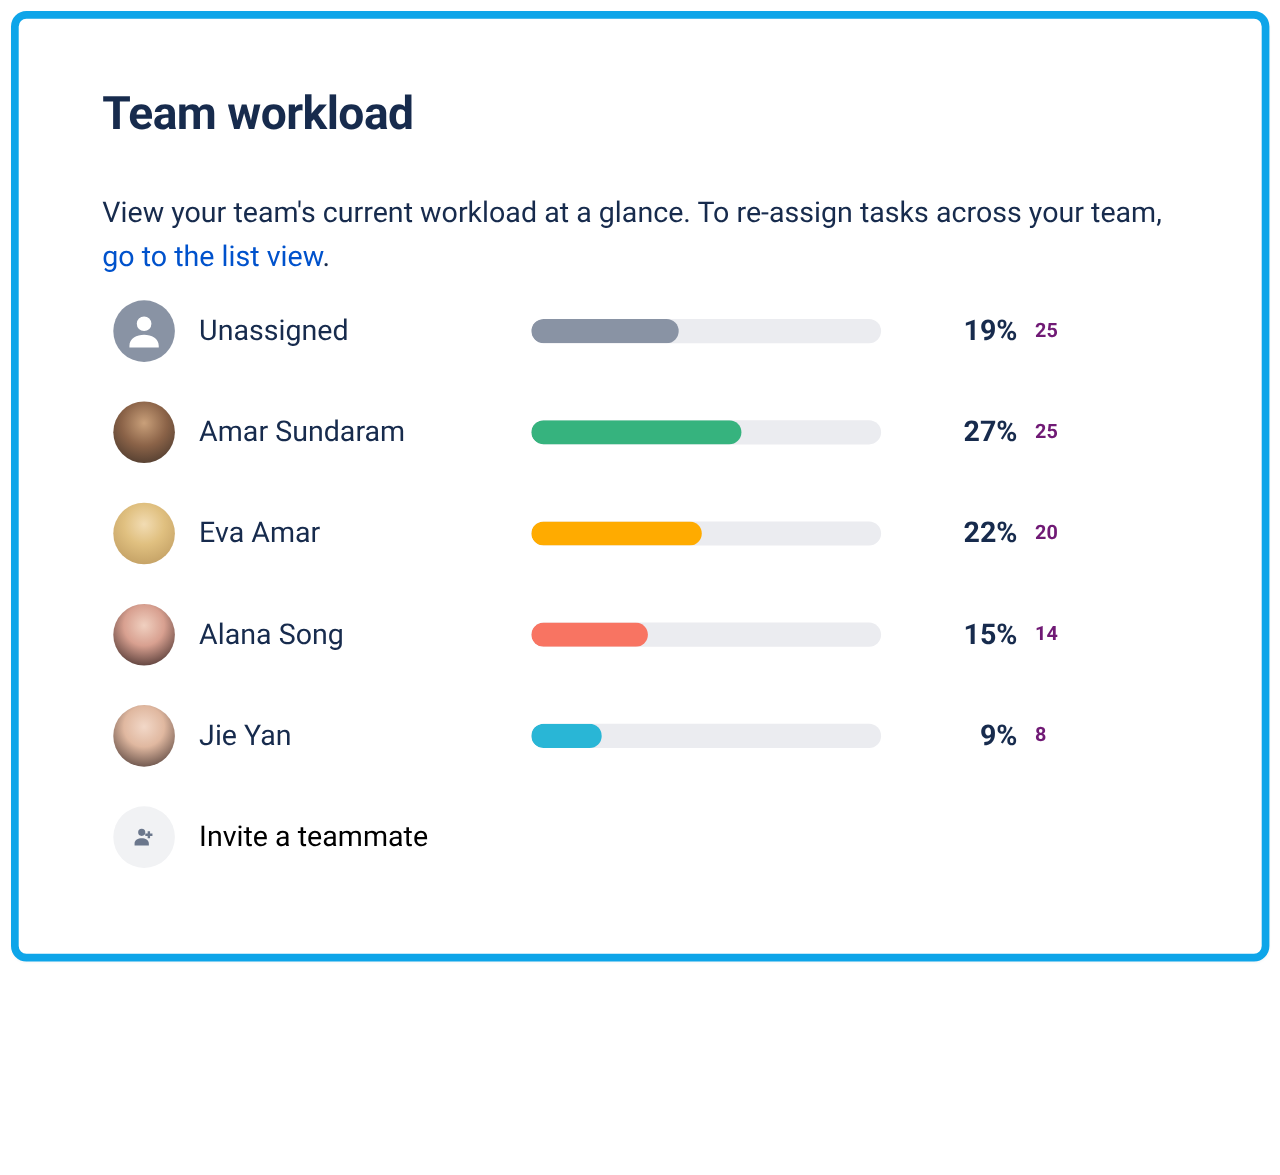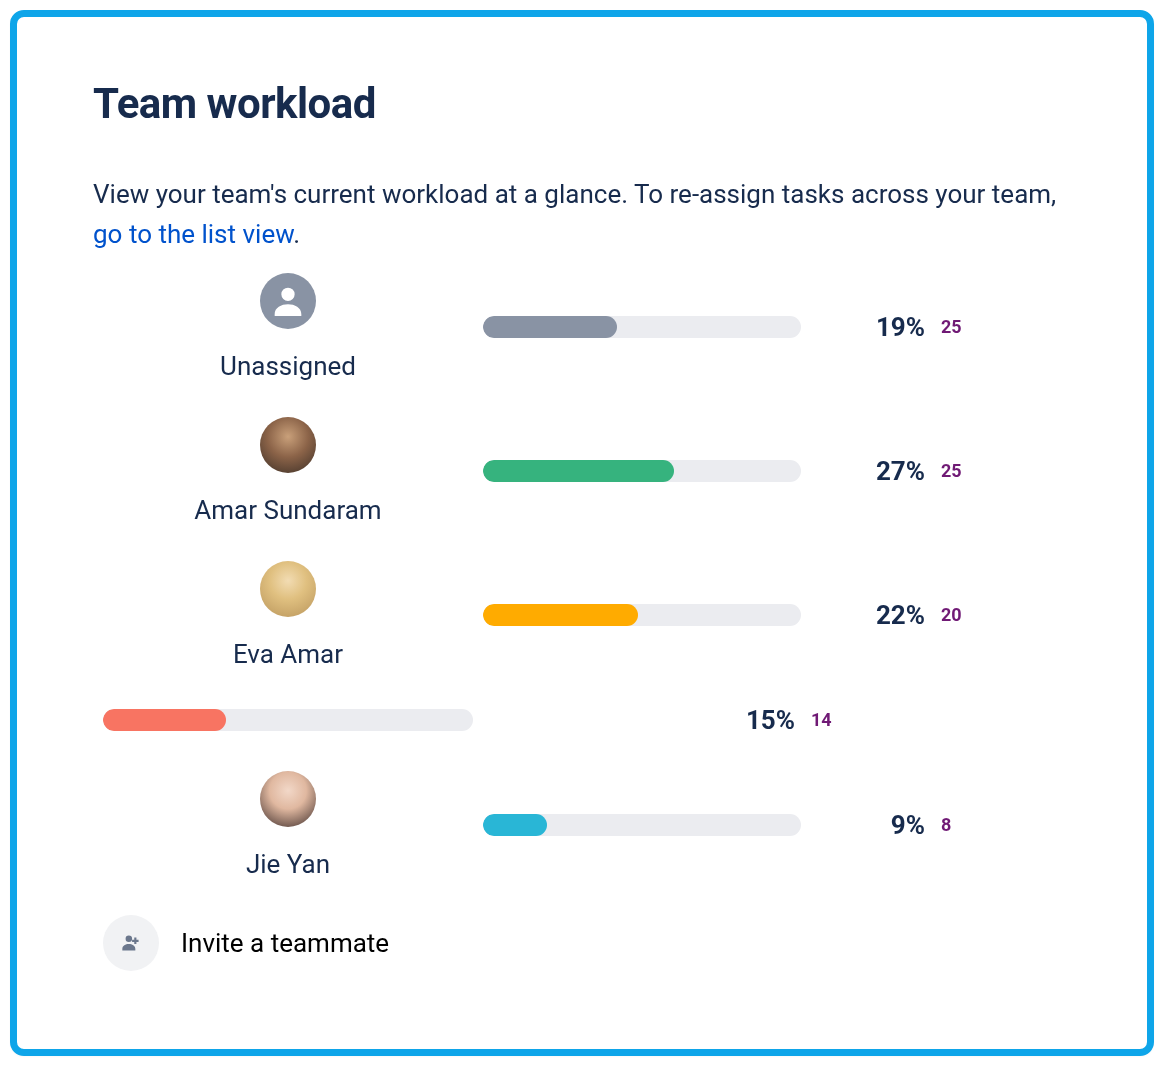--- a/index.html
+++ b/index.html
@@ -56,21 +56,20 @@
       display: grid;
       grid-template-columns: 370px 1fr 120px 120px;
       align-items: center;
       padding: 18px 10px;
       column-gap: 10px;
     }
     .assignee-cell {
       display: flex;
       align-items: center;
       gap: 22px;
-      flex-direction: column;
     }
     .avatar {
       width: 56px;
       height: 56px;
       border-radius: 50%;
       flex-shrink: 0;
       display: flex;
       align-items: center;
       justify-content: center;
       position: relative;
@@ -187,20 +186,24 @@
           <div class="avatar avatar-photo avatar-photo-2"></div>
           <div class="assignee-name">Eva Amar</div>
         </div>
         <div class="bar-track">
           <div class="bar-fill" style="width: 48.8889%; background: rgb(255, 171, 0);"></div>
         </div>
         <div class="percent-cell">22%</div>
         <div class="count-cell">20</div>
       </div>
       <div class="row">
+        <div class="assignee-cell">
+          <div class="avatar avatar-photo avatar-photo-3"></div>
+          <div class="assignee-name">Alana Song</div>
+        </div>
         <div class="bar-track">
           <div class="bar-fill" style="width: 33.3333%; background: rgb(248, 116, 98);"></div>
         </div>
         <div class="percent-cell">15%</div>
         <div class="count-cell">14</div>
       </div>
       <div class="row">
         <div class="assignee-cell">
           <div class="avatar avatar-photo avatar-photo-4"></div>
           <div class="assignee-name">Jie Yan</div>

